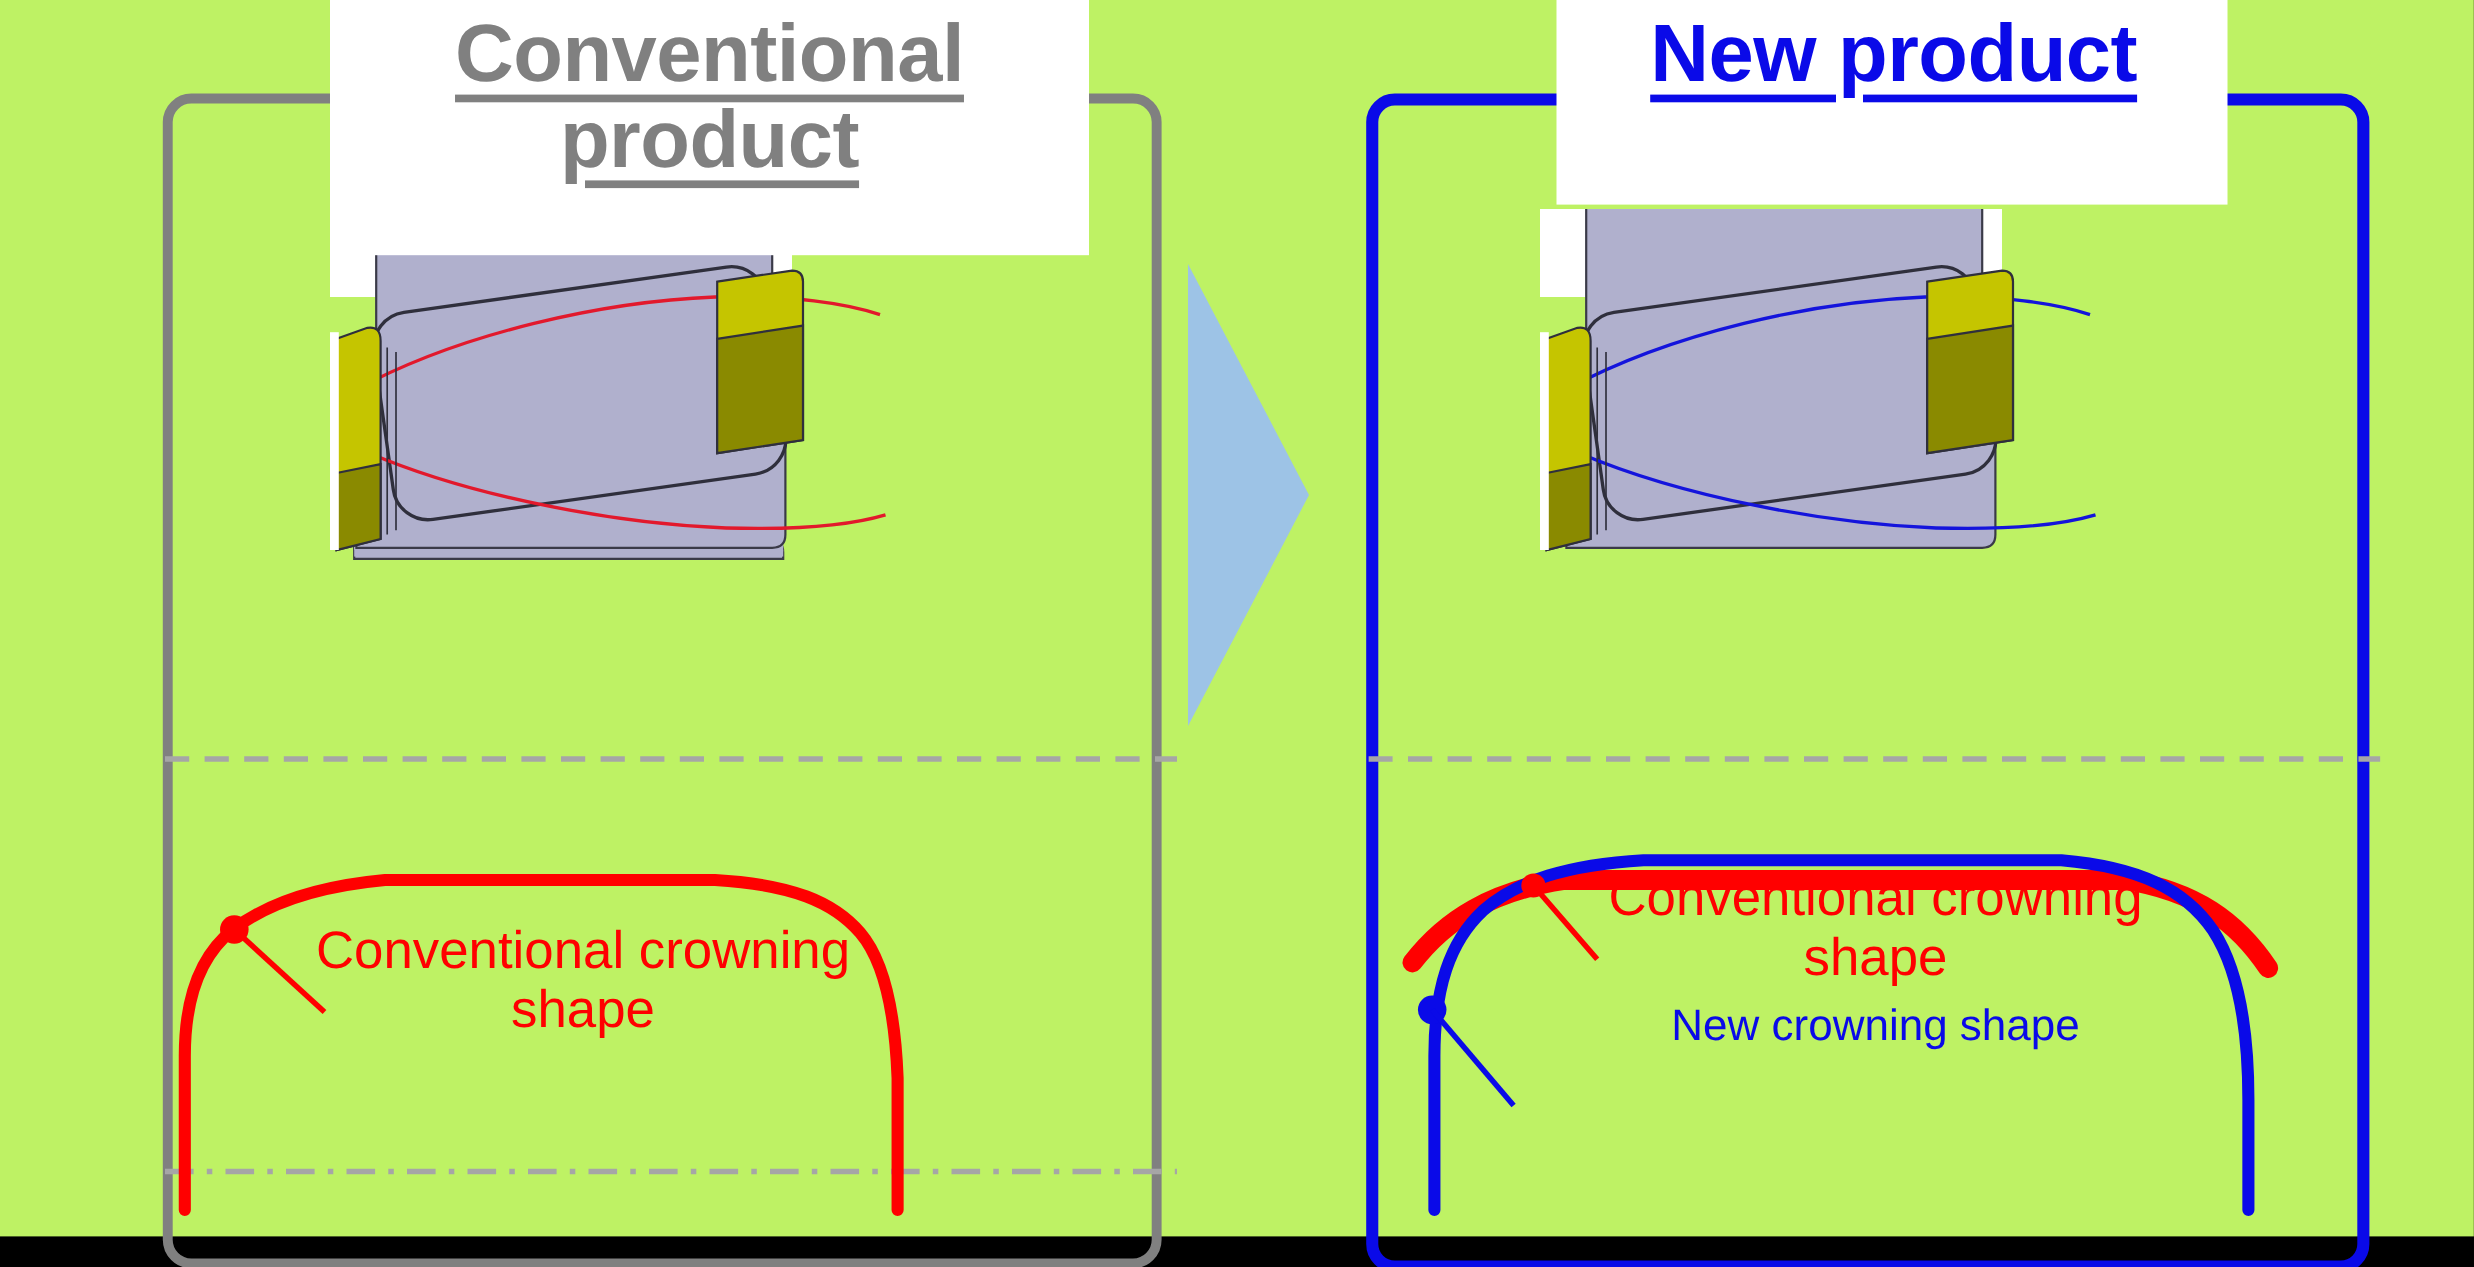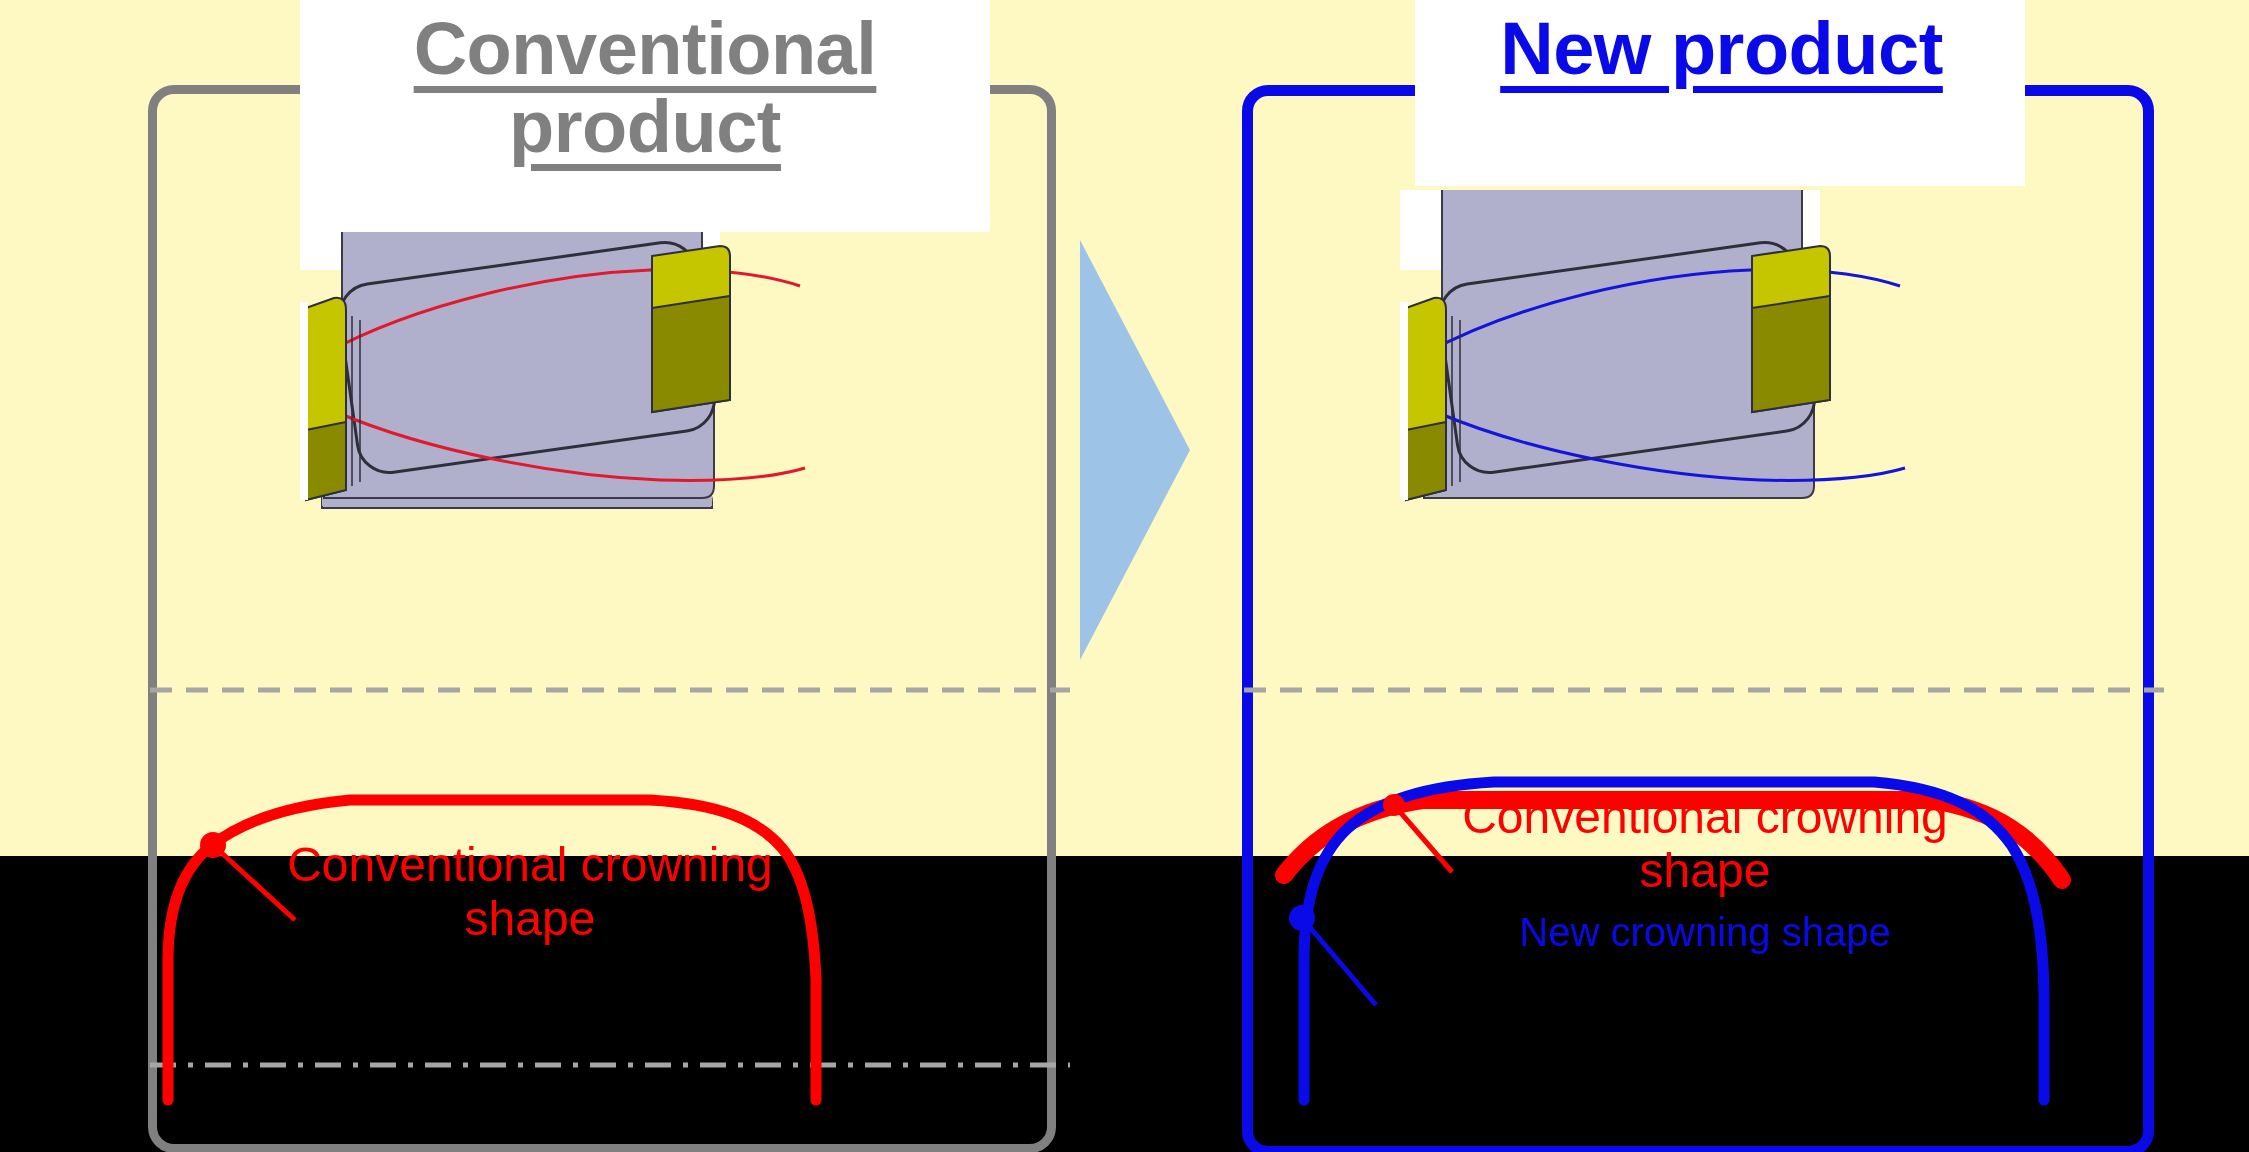--- a/index.html
+++ b/index.html
@@ -1,18 +1,18 @@
 <!DOCTYPE html>
 <html><head>
 <meta charset="utf-8">
 <style>
   html,body{margin:0;padding:0;background:#000;}
   body{width:2249px;height:1152px;position:relative;overflow:hidden;
        font-family:"Liberation Sans",sans-serif;}
-  .stage{position:absolute;inset:0;width:2249px;height:856px;background:#fef9c3;}
+  .stage{position:absolute;inset:0;width:2249px;height:1124px;background:#bef264;}
 
   
   .panel-frame{position:absolute;border-style:solid;border-radius:26px;background:transparent;}
   #panel-left-frame{left:148px;top:85px;width:890px;height:1050px;border-width:9px;border-color:#808080;}
   #panel-right-frame{left:1242px;top:85px;width:890px;height:1050px;border-width:11px;border-color:#0a0ae8;}
 
   
   .title-plaque{position:absolute;background:#ffffff;display:flex;align-items:flex-start;
                 justify-content:center;padding:10px 14px 14px 14px;box-sizing:border-box;}
   #title-left-plaque{left:300px;top:0px;width:690px;height:232px;}

